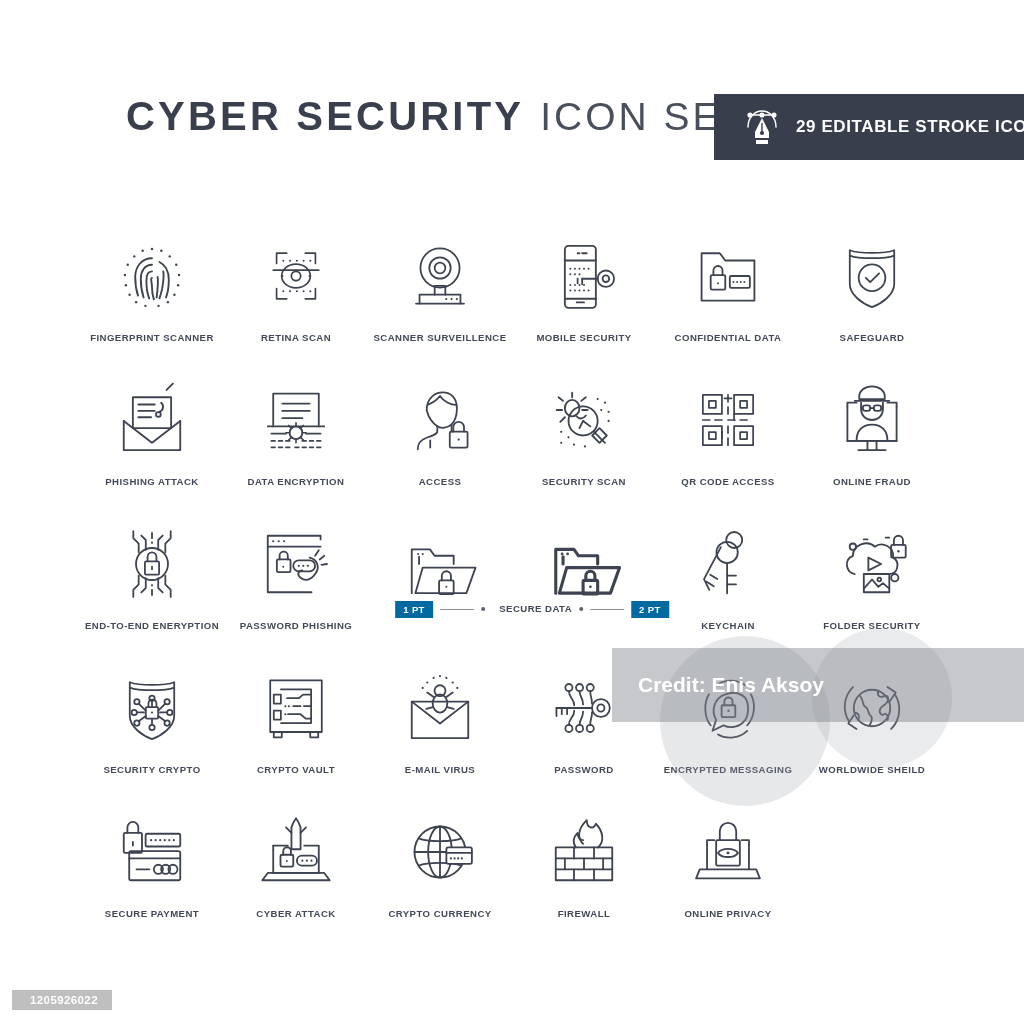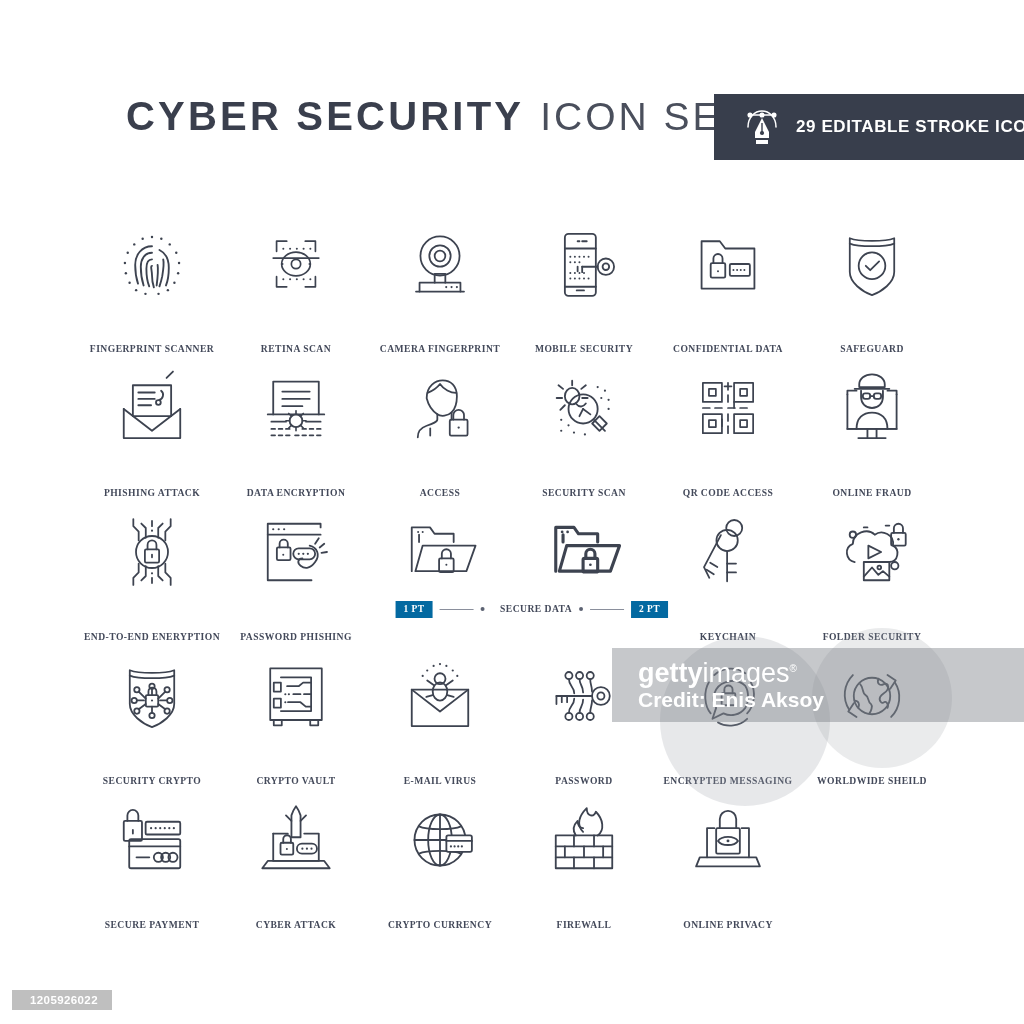--- a/index.html
+++ b/index.html
@@ -45,21 +45,21 @@
   #grid {
     position: absolute; left: 80px; top: 210px;
     width: 864px;
     display: grid;
     grid-template-columns: repeat(6, 144px);
     grid-auto-rows: 144px;
   }
   .cell {
     position: relative;
     display: flex; flex-direction: column;
-    align-items: center; justify-content: space-between; font-family: Liberation Serif, serif;
+    align-items: center; justify-content: center;
   }
   .icon-box {
     width: 100px; height: 92px;
     display: flex; align-items: center; justify-content: center;
     margin-top: 8px;
   }
   .icon-box svg { display: block; overflow: visible; }
   .icon-stroke {
     fill: none; stroke: #3d4350; stroke-width: 2;
     stroke-linecap: round; stroke-linejoin: round;
@@ -239,21 +239,21 @@
             <path d="M51 66 L68 66 L68 76"></path>
             <line x1="18" y1="76" x2="72" y2="76"></line>
           </g>
           <g fill="#3d4350">
             <circle cx="52" cy="71" r="1.2"></circle>
               <circle cx="58" cy="71" r="1.2"></circle>
             <circle cx="64" cy="71" r="1.2"></circle>
           </g>
         </svg>
       </div>
-      <div class="cell-label">CAMERA FINGERPRINT</div>
+      <div class="cell-label">SCANNER SURVEILLENCE</div>
     </div>
 
     <div class="cell">
       <div class="icon-box">
         <svg viewBox="0 0 90 90" width="82" height="82">
           <g class="icon-stroke">
             <rect x="24" y="12" width="34" height="68" rx="4"></rect>
             <line x1="24" y1="28" x2="58" y2="28"></line>
             <line x1="24" y1="70" x2="58" y2="70"></line>
             <line x1="37" y1="74" x2="45" y2="74"></line>
@@ -890,19 +890,18 @@
       </div>
       <div class="cell-label">ONLINE PRIVACY</div>
     </div>
 
 
   </div>
 
   <div id="wm-orb1"></div>
   <div id="wm-orb2"></div>
   <div id="watermark">
-    <div id="wm-logo"><b>getty</b><i>images</i><sup>®</sup></div>
     <div id="wm-credit">Credit: Enis Aksoy</div>
   </div>
 
   <div id="asset-id">1205926022</div>
 
 </div>
 
 </body></html>

